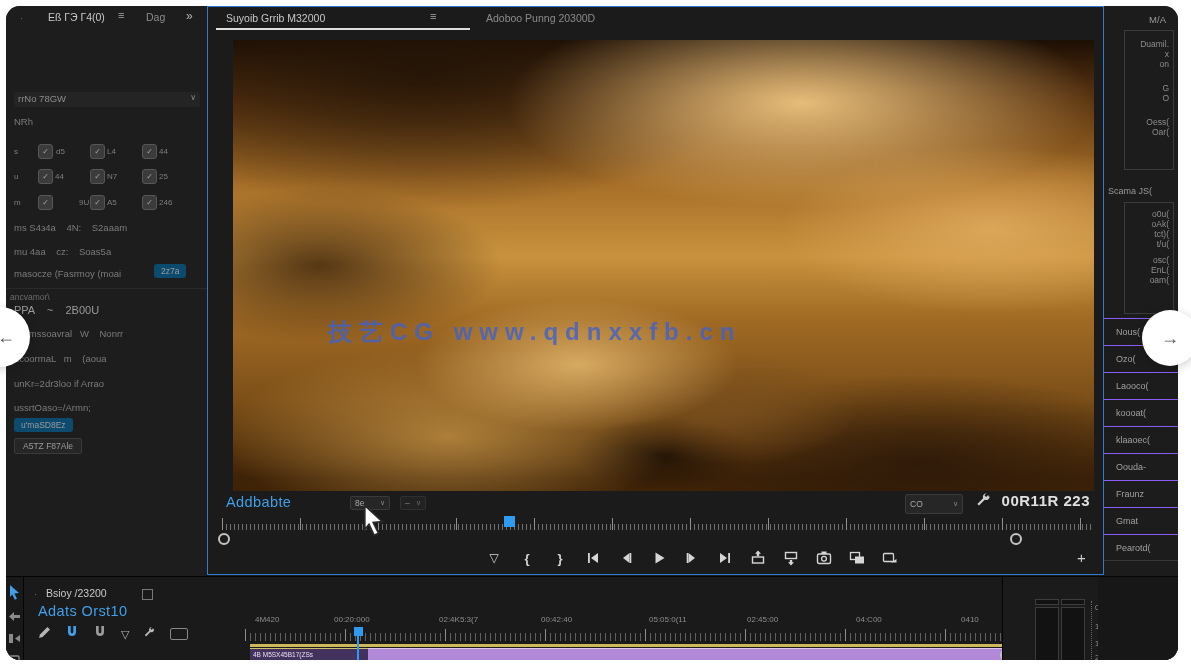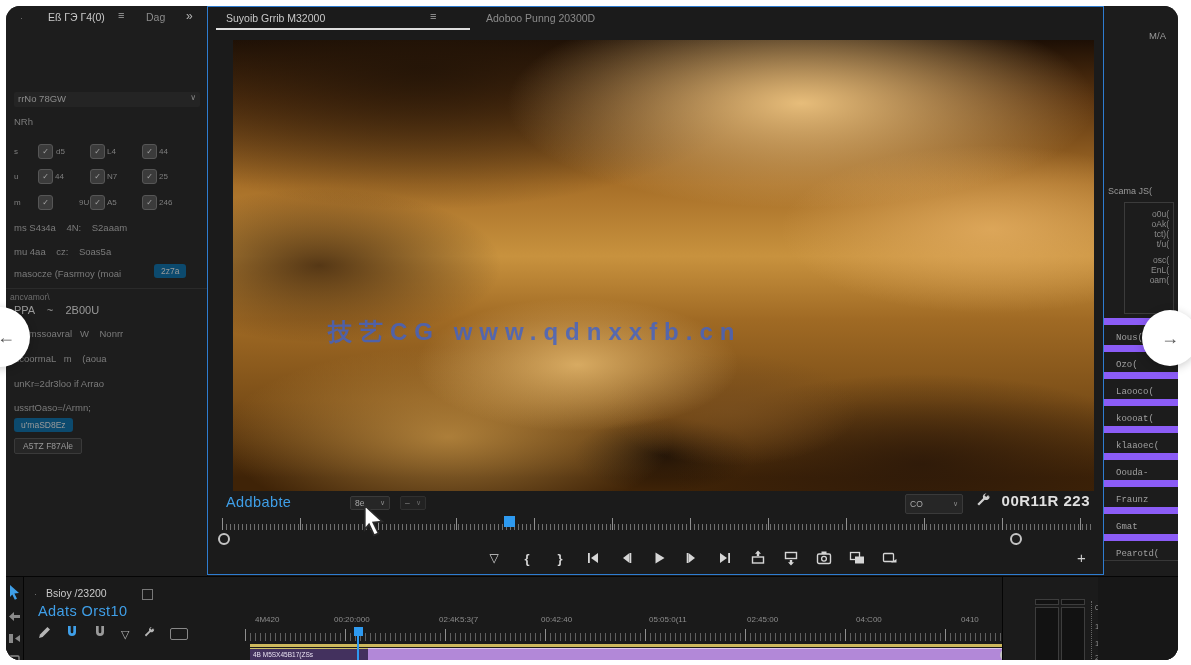--- a/index.html
+++ b/index.html
@@ -54,22 +54,22 @@
   .ticks-min{background:repeating-linear-gradient(90deg,#6f6f6f 0 1px,transparent 1px 4px);}
   .ticks-maj{background:repeating-linear-gradient(90deg,#909090 0 1px,transparent 1px 78px);}
   .ring{width:8px;height:8px;border:2px solid #c4c4c4;border-radius:50%;}
   .ticon{width:16px;height:16px;display:flex;align-items:center;justify-content:center;color:#d6d6d6;flex:0 0 auto;}
   .ticon svg{display:block;}
   .brace{font-size:13px;font-weight:bold;color:#d6d6d6;}
   
   #right-panel{left:1098px;top:0;width:74px;height:654px;background:#1c1c1c;}
   .rp-box{border:1px solid #3b3b3b;box-sizing:border-box;}
   .rp-row{text-align:right;padding-right:4px;color:#8d8d8d;font-size:8.5px;}
-  .rp-list-row{height:27px;border-top:7px solid #8b5cf6;color:#a0a0a0;font-size:9px;
-               padding:8px 0 0 12px;box-sizing:border-box;font-family:Liberation Mono, monospace;}
+  .rp-list-row{height:27px;border-top:1px solid #8b5cf6;color:#a0a0a0;font-size:9px;
+               padding:8px 0 0 12px;box-sizing:border-box;}
   
   #bottom{left:0;top:570px;width:1172px;height:84px;background:#1a1a1a;border-top:1px solid #050505;box-sizing:border-box;}
   #tools{left:0;top:0;width:17px;height:84px;background:#191919;border-right:1px solid #050505;}
   .rlabel{color:#8d8d8d;font-size:8px;white-space:nowrap;}
   .tl-ticks-min{background:repeating-linear-gradient(90deg,#5f5f5f 0 1px,transparent 1px 5px);}
   .tl-ticks-maj{background:repeating-linear-gradient(90deg,#8e8e8e 0 1px,transparent 1px 100px);}
   #clip-header{background:#43315e;border-top:1px solid #cbbf6a;color:#e9e2f2;font-size:6.5px;
                overflow:hidden;white-space:nowrap;padding:2px 0 0 3px;box-sizing:border-box;}
   #clip-body{background:#b288d8;border-top:1px solid #dcc6f0;}
   .meter{background:#121212;border:1px solid #3d3d3d;box-sizing:border-box;}
@@ -260,21 +260,30 @@
       <span class="a" style="left:869px;top:542px;color:#cfcfcf;font-size:15px;">+</span>
 
       <span class="a cursor" style="left:152px;top:497px;">
         <svg width="30" height="38" viewBox="0 0 20 26">
             <path d="M3 1l12 11-6.2.6 3.6 7.4-3 1.4-3.5-7.4L3 17.5z" fill="#fff" stroke="#2a2a2a" stroke-width="1.2"></path>
           </svg>
       </span>
     </div>
 
     <div id="right-panel" class="a">
-      <span class="a" style="right:12px;top:24px;color:#9b9b9b;font-size:9.5px;">M/A</span>
+      <span class="a" style="right:12px;top:8px;color:#9b9b9b;font-size:9.5px;">M/A</span>
+      <div class="a rp-box" style="left:20px;top:24px;width:50px;height:140px;">
+        <div class="rp-row" style="margin-top:8px;">Duamil.</div>
+        <div class="rp-row">x</div>
+        <div class="rp-row">on</div>
+        <div class="rp-row" style="margin-top:14px;">G</div>
+        <div class="rp-row">O</div>
+        <div class="rp-row" style="margin-top:14px;">Oess(</div>
+        <div class="rp-row">Oar(</div>
+      </div>
       <span class="a" style="left:4px;top:180px;color:#9a9a9a;font-size:9px;">Scama JS(</span>
       <div class="a rp-box" style="left:20px;top:196px;width:50px;height:112px;">
         <div class="rp-row" style="margin-top:6px;">o0u(</div>
         <div class="rp-row">oAk(</div>
         <div class="rp-row">tct)(</div>
         <div class="rp-row">t/u(</div>
         <div class="rp-row" style="margin-top:6px;">osc(</div>
         <div class="rp-row">EnL(</div>
         <div class="rp-row">oam(</div>
       </div>

